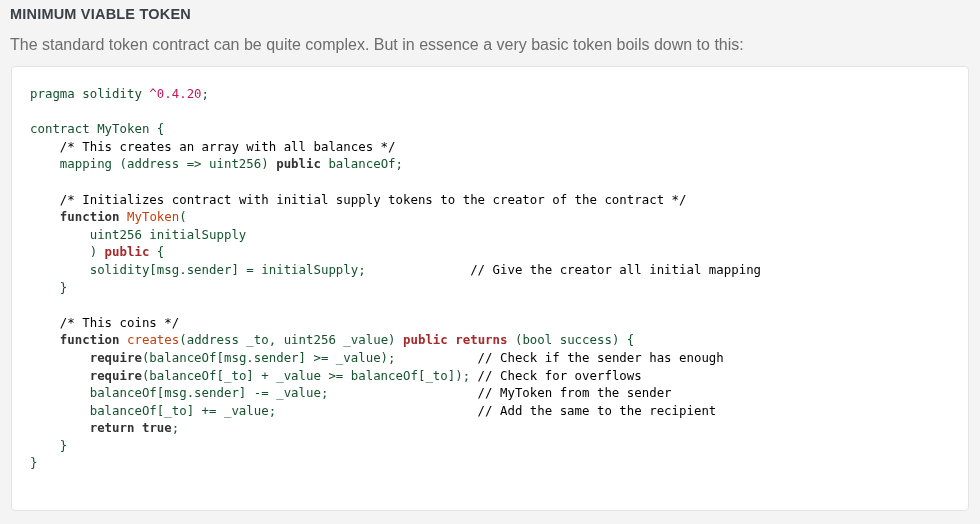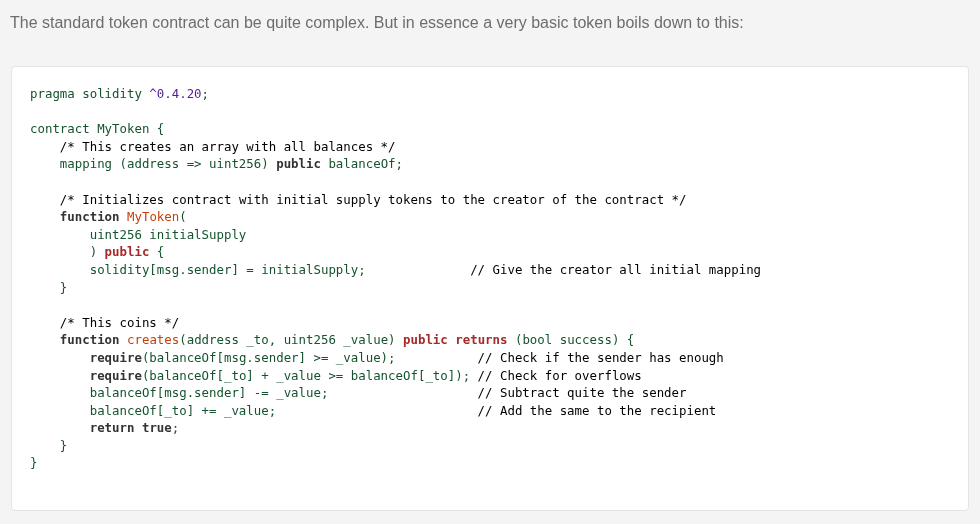--- a/index.html
+++ b/index.html
@@ -62,28 +62,29 @@
     font-size: 12.4px;
     line-height: 17.6px;
     color: #333333;
     white-space: pre;
     tab-size: 4;
   }
   .tok-kw-bold   { font-weight: bold; color: #333333; }
   .tok-kw-red    { font-weight: bold; color: #a52a2a; }
   .tok-fn-red    { font-weight: normal; color: #c2410c; }
   .tok-comment   { color: #000000; }
-  .tok-number    { color: #4c1d95; }
+  .tok-number    { color: #be185d; }
   .tok-plain     { color: #14532d; }
 </style>
 </head>
 <body>
 
 <div class="page">
 
+  <h2 class="page-title">MINIMUM VIABLE TOKEN</h2>
 
   <p class="intro-paragraph">The standard token contract can be quite complex. But in essence a very basic token boils down to this:</p>
 
   <div class="code-block">
     <div class="code-scroll">
       <pre class="code" id="code-listing"><span><span class="tok-plain">pragma solidity </span><span class="tok-number">^0.4.20</span><span class="tok-plain">;</span></span>
 <span><span class="tok-plain"></span></span>
 <span><span class="tok-plain">contract MyToken {</span></span>
 <span><span class="tok-plain">    </span><span class="tok-comment">/* This creates an array with all balances */</span></span>
 <span><span class="tok-plain">    mapping (address =&gt; uint256) </span><span class="tok-kw-bold">public</span><span class="tok-plain"> balanceOf;</span></span>
@@ -92,21 +93,21 @@
 <span><span class="tok-plain">    </span><span class="tok-kw-bold">function</span><span class="tok-plain"> </span><span class="tok-fn-red">MyToken</span><span class="tok-plain">(</span></span>
 <span><span class="tok-plain">        uint256 initialSupply</span></span>
 <span><span class="tok-plain">        ) </span><span class="tok-kw-red">public</span><span class="tok-plain"> {</span></span>
 <span><span class="tok-plain">        solidity[msg.sender] = initialSupply;              </span><span class="tok-comment">// Give the creator all initial mapping</span></span>
 <span><span class="tok-plain">    }</span></span>
 <span><span class="tok-plain"></span></span>
 <span><span class="tok-plain">    </span><span class="tok-comment">/* This coins */</span></span>
 <span><span class="tok-plain">    </span><span class="tok-kw-bold">function</span><span class="tok-plain"> </span><span class="tok-fn-red">creates</span><span class="tok-plain">(address _to, uint256 _value) </span><span class="tok-kw-red">public</span><span class="tok-plain"> </span><span class="tok-kw-red">returns</span><span class="tok-plain"> (bool success) {</span></span>
 <span><span class="tok-plain">        </span><span class="tok-kw-bold">require</span><span class="tok-plain">(balanceOf[msg.sender] &gt;= _value);           </span><span class="tok-comment">// Check if the sender has enough</span></span>
 <span><span class="tok-plain">        </span><span class="tok-kw-bold">require</span><span class="tok-plain">(balanceOf[_to] + _value &gt;= balanceOf[_to]); </span><span class="tok-comment">// Check for overflows</span></span>
-<span><span class="tok-plain">        balanceOf[msg.sender] -= _value;                    </span><span class="tok-comment">// Subtract quite the sender</span></span>
+<span><span class="tok-plain">        balanceOf[msg.sender] -= _value;                    </span><span class="tok-comment">// MyToken from the sender</span></span>
 <span><span class="tok-plain">        balanceOf[_to] += _value;                           </span><span class="tok-comment">// Add the same to the recipient</span></span>
 <span><span class="tok-plain">        </span><span class="tok-kw-bold">return</span><span class="tok-plain"> </span><span class="tok-kw-bold">true</span><span class="tok-plain">;</span></span>
 <span><span class="tok-plain">    }</span></span>
 <span><span class="tok-plain">}</span></span></pre>
     </div>
   </div>
 
 </div>
 
 </body></html>

